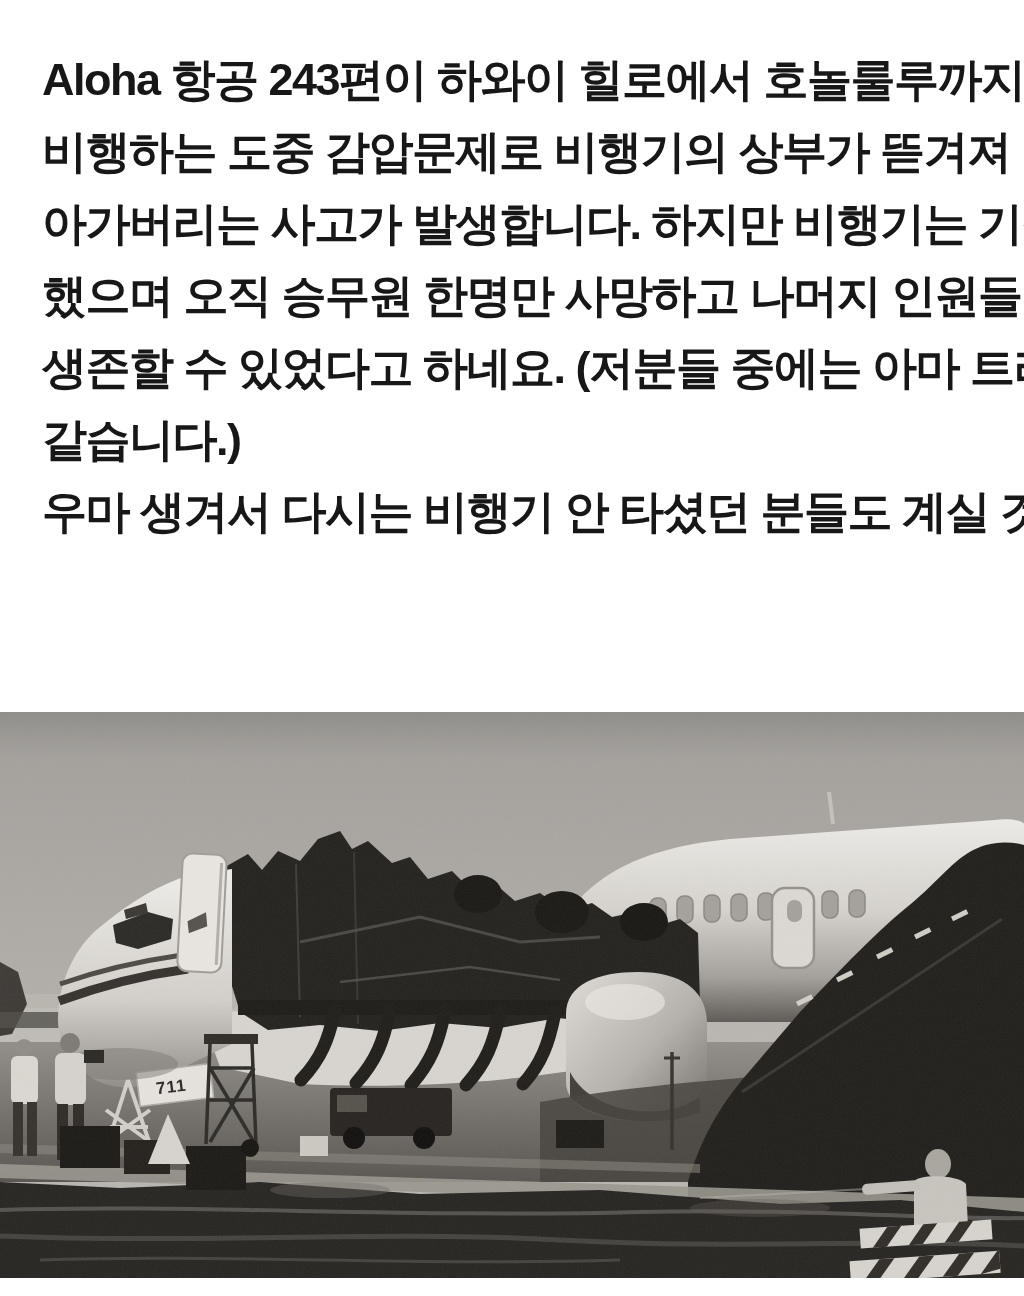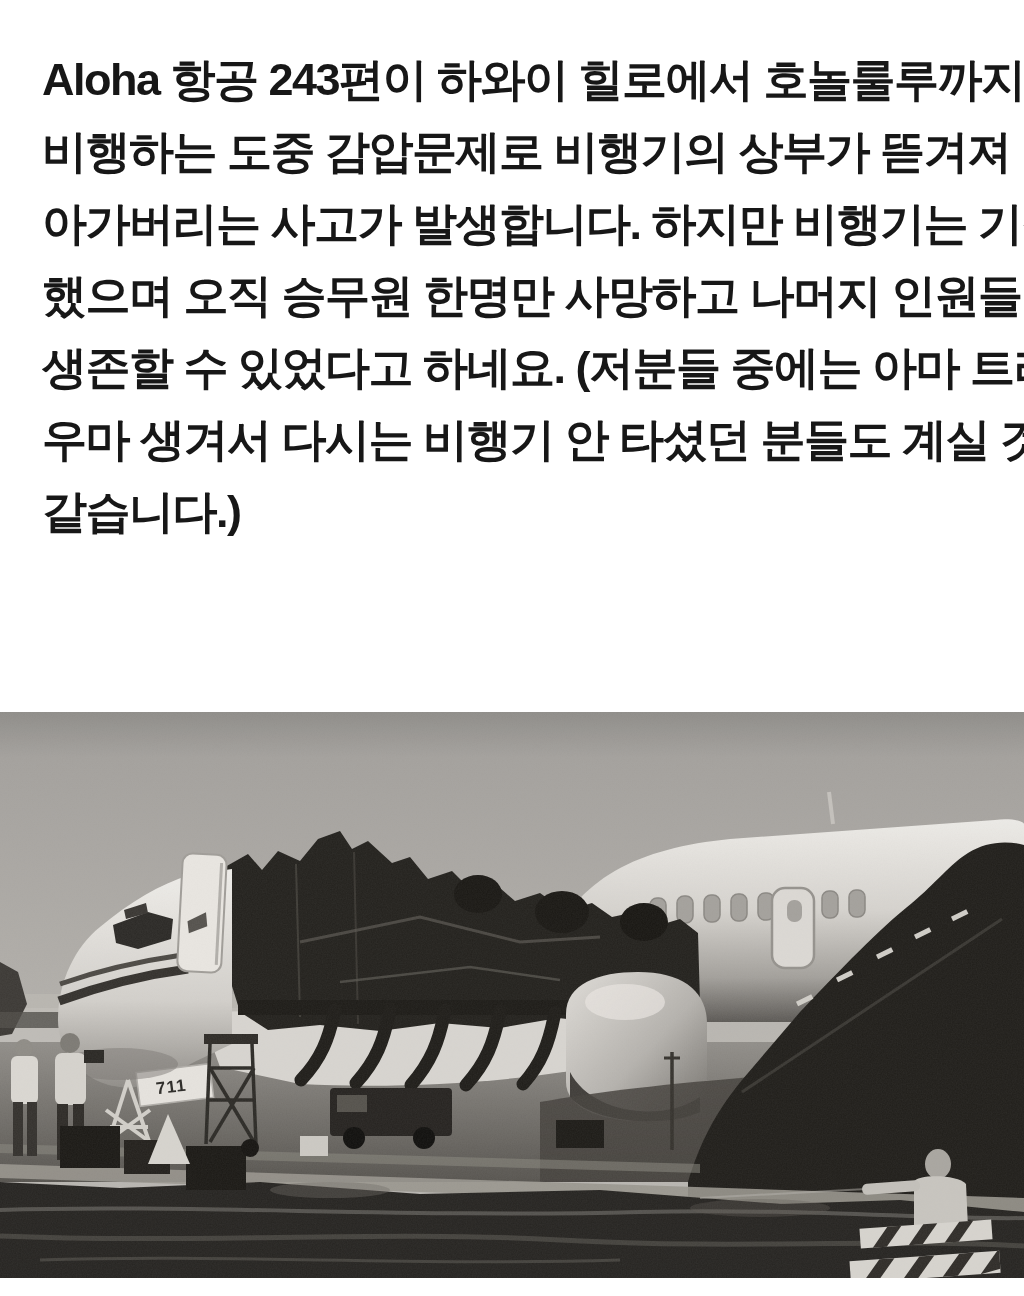--- a/index.html
+++ b/index.html
@@ -35,22 +35,22 @@
 </style>
 </head>
 <body>
 
 <div class="article">
   <p class="line">Aloha 항공 243편이 하와이 힐로에서 호놀룰루까지</p>
   <p class="line">비행하는 도중 감압문제로 비행기의 상부가 뜯겨져 날</p>
   <p class="line">아가버리는 사고가 발생합니다. 하지만 비행기는 기적</p>
   <p class="line">했으며 오직 승무원 한명만 사망하고 나머지 인원들은</p>
   <p class="line">생존할 수 있었다고 하네요. (저분들 중에는 아마 트라</p>
+  <p class="line">같습니다.)</p>
   <p class="line">우마 생겨서 다시는 비행기 안 타셨던 분들도 계실 것</p>
-  <p class="line">같습니다.)</p>
 </div>
 
 <figure class="photo" role="img" aria-label="Black-and-white photograph of Aloha Airlines Flight 243, a Boeing 737 parked on the runway with the upper forward fuselage torn away, exposed cabin wreckage, an engine nacelle, airstairs at right, ground crew, equipment and a striped barricade in the foreground">
 <svg viewBox="0 0 1024 566" preserveAspectRatio="none" xmlns="http://www.w3.org/2000/svg">
   <defs>
     <linearGradient id="skyG" x1="0" y1="0" x2="0" y2="1">
       <stop offset="0" stop-color="#8f8d89"></stop>
       <stop offset="0.08" stop-color="#a4a19d"></stop>
       <stop offset="0.55" stop-color="#b3b0ab"></stop>
       <stop offset="1" stop-color="#bcb9b4"></stop>

